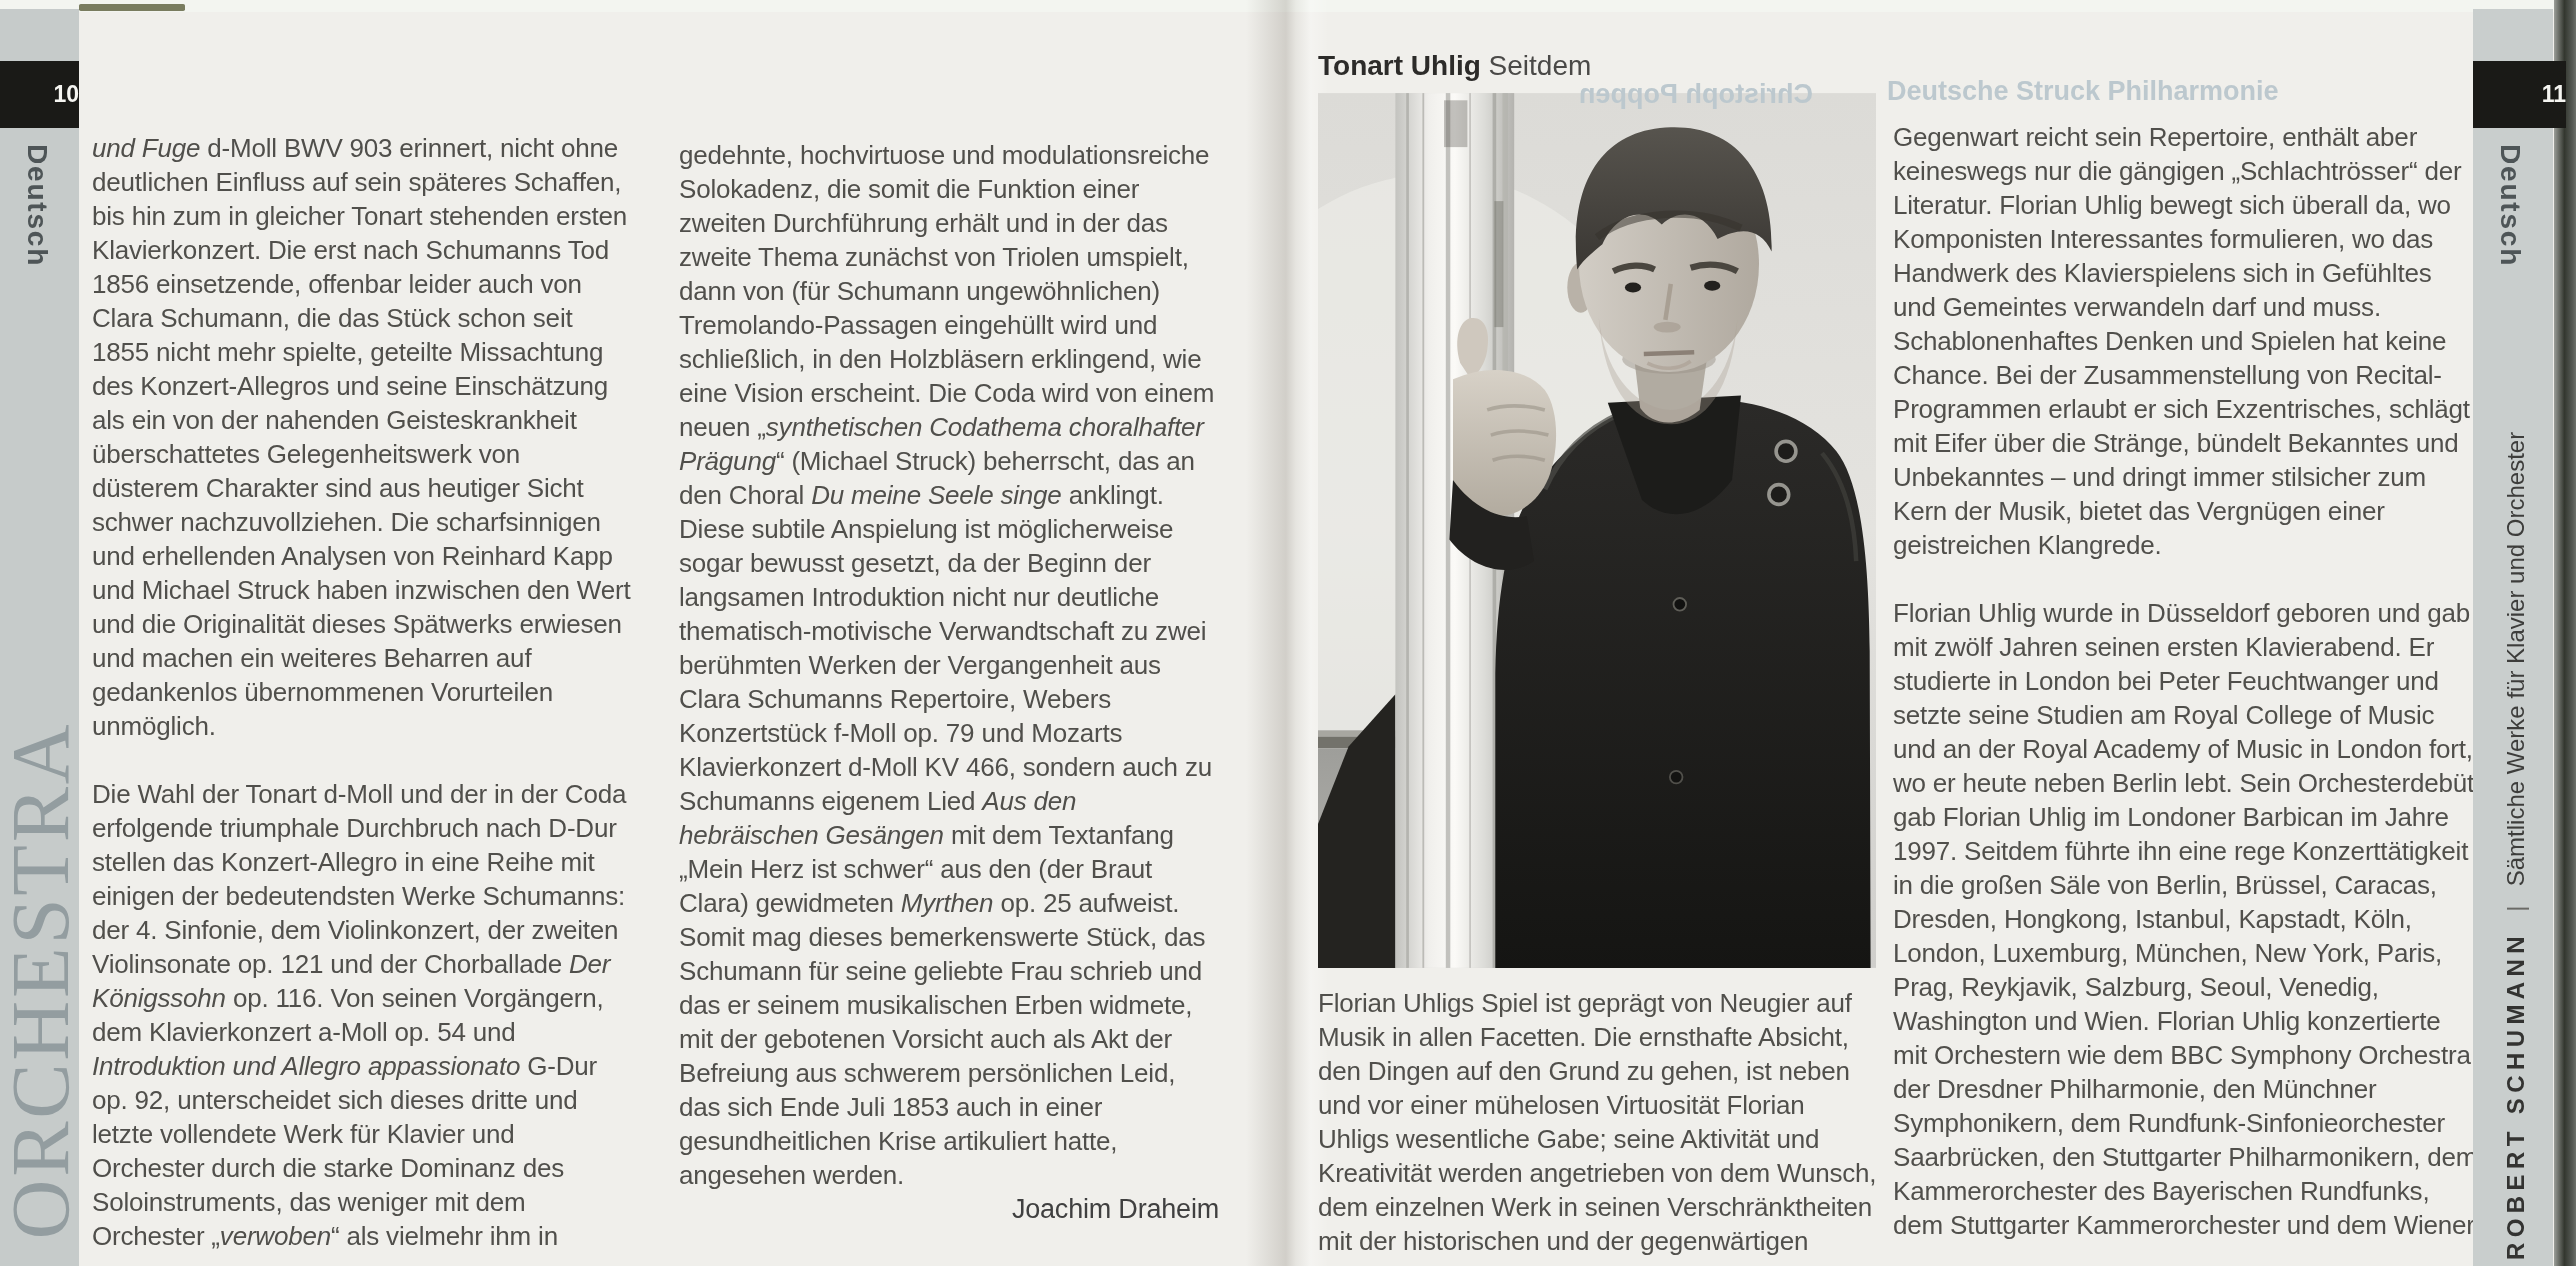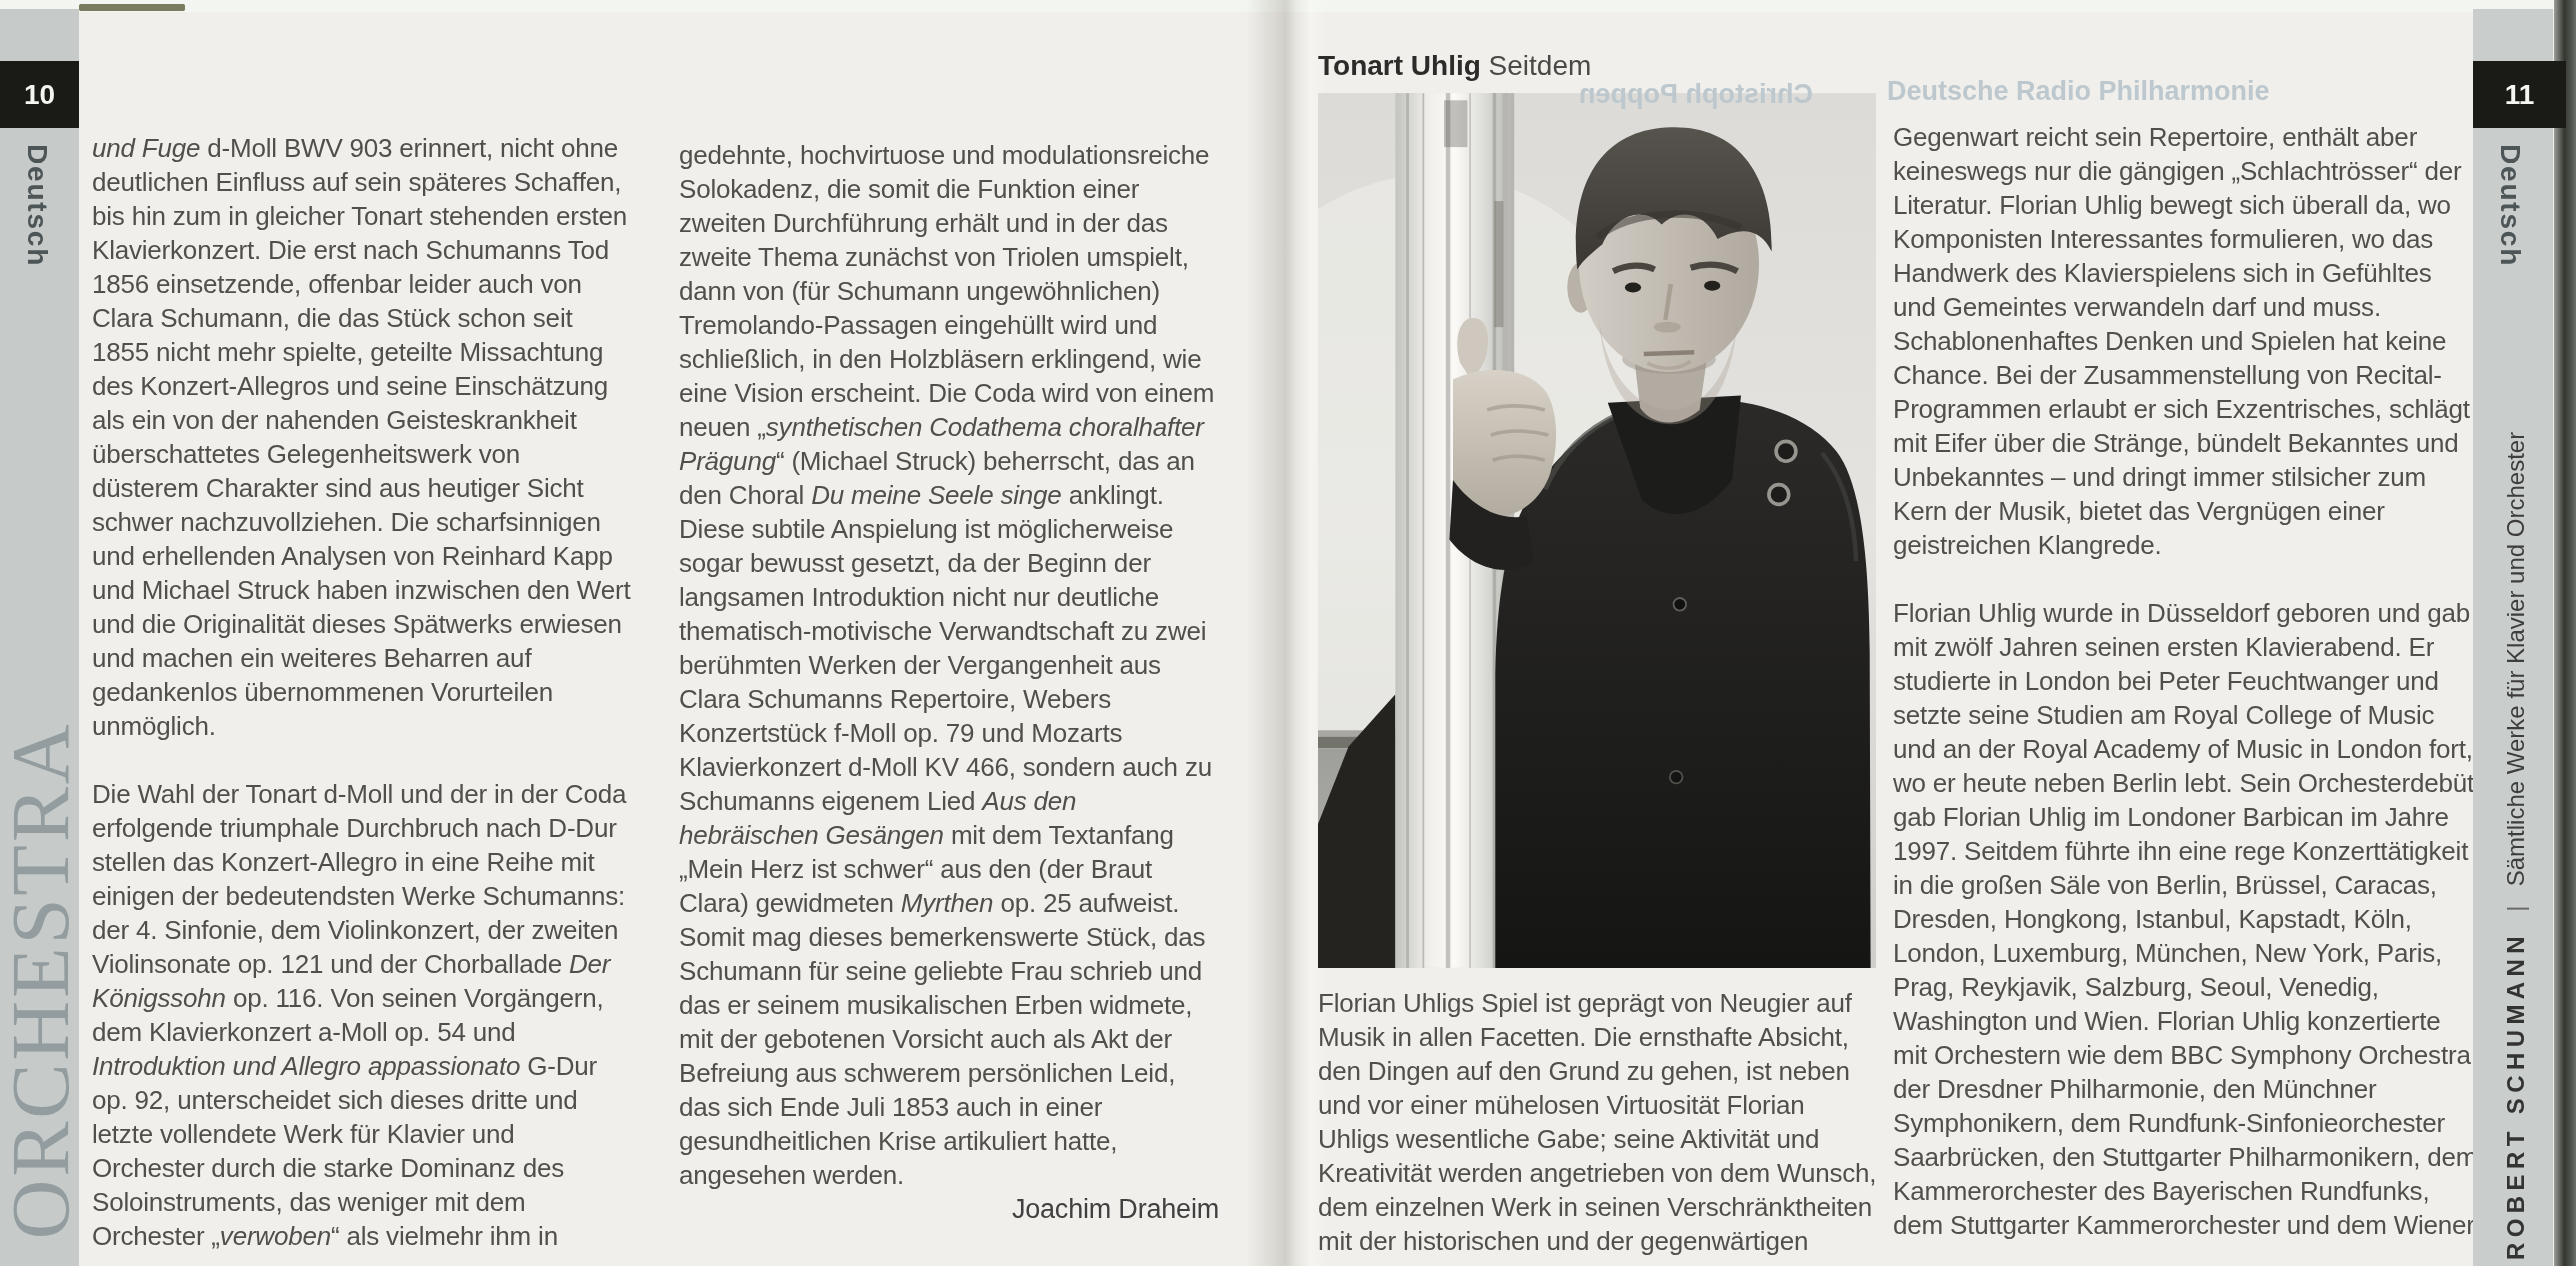--- a/index.html
+++ b/index.html
@@ -4,22 +4,22 @@
 <style>
   html,body{margin:0;padding:0;background:#8a8a86;}
   .scan{position:relative;width:2576px;height:1267px;background:#f0efeb;overflow:hidden;
         font-family:"Liberation Sans",sans-serif;color:#504f4b;}
   .top-edge{position:absolute;left:0;top:0;width:100%;height:11.7px;background:#f3f5f0;}
   .top-edge-mark{position:absolute;left:79px;top:3.6px;width:106px;height:7.2px;background:#50532f;opacity:.75;border-radius:1.8px;}
 
   
   .strip-left{position:absolute;left:0;top:9px;width:79px;height:1258px;background:#c6cbca;}
   .strip-right{position:absolute;left:2473px;top:9px;width:80px;height:1258px;background:#c9cecd;}
-  .tab{position:absolute;background:#1a1a17;color:#f5f5f1;font-weight:bold;font-size:28px;
-       display:flex;align-items:center;justify-content:center;z-index:4;}
+  .tab{position:absolute;background:#1a1a17;color:#f5f5f1;font-weight:bold;font-size:23px;
+       display:flex;align-items:center;justify-content:flex-end;z-index:4;}
   .tab-left{left:0;top:61px;width:79px;height:67px;}
   .tab-right{left:2473px;top:61px;width:93px;height:67px;}
   .deutsch{position:absolute;writing-mode:vertical-rl;font-weight:bold;font-size:28px;color:#4e5557;letter-spacing:1.8px;z-index:4;}
   .deutsch-left{left:21px;top:144px;}
   .deutsch-right{left:2494px;top:144px;}
   .orchestra{position:absolute;left:-249px;top:932px;width:578px;height:79px;transform:rotate(-90deg);
              font-family:"Liberation Serif",serif;font-size:83px;letter-spacing:2.7px;color:#939da0;
              text-align:center;line-height:79px;white-space:nowrap;}
   .right-edge{position:absolute;left:2554px;top:0;width:22.5px;height:1267px;
               background:linear-gradient(to right,#9b9e99,#33372f 45%,#565a55 80%,#747872);}
@@ -79,21 +79,21 @@
 
   <div class="gutter"></div>
 
   <div class="header">
     <span class="name">Tonart Uhlig</span>
     <span> </span>
     <span>Seitdem</span>
   </div>
 
   <div class="bleed bleed-mirror" style="left:1579px;top:79px;">Christoph Poppen</div>
-  <div class="bleed" style="left:1887px;top:76px;">Deutsche Radio Philharmonie</div>
+  <div class="bleed" style="left:1887px;top:76px;">Deutsche Struck Philharmonie</div>
 
   <div class="photo">
     <svg width="558" height="875" viewBox="0 0 620 972" xmlns="http://www.w3.org/2000/svg">
       <defs>
         <linearGradient id="g-sky" x1="0" y1="0" x2="0" y2="1">
           <stop offset="0" stop-color="#dcdbd7"></stop>
             <stop offset="0.5" stop-color="#e4e3df"></stop>
             <stop offset="1" stop-color="#cfcecb"></stop>
         </linearGradient>
         <linearGradient id="g-water" x1="0" y1="0" x2="0" y2="1">

